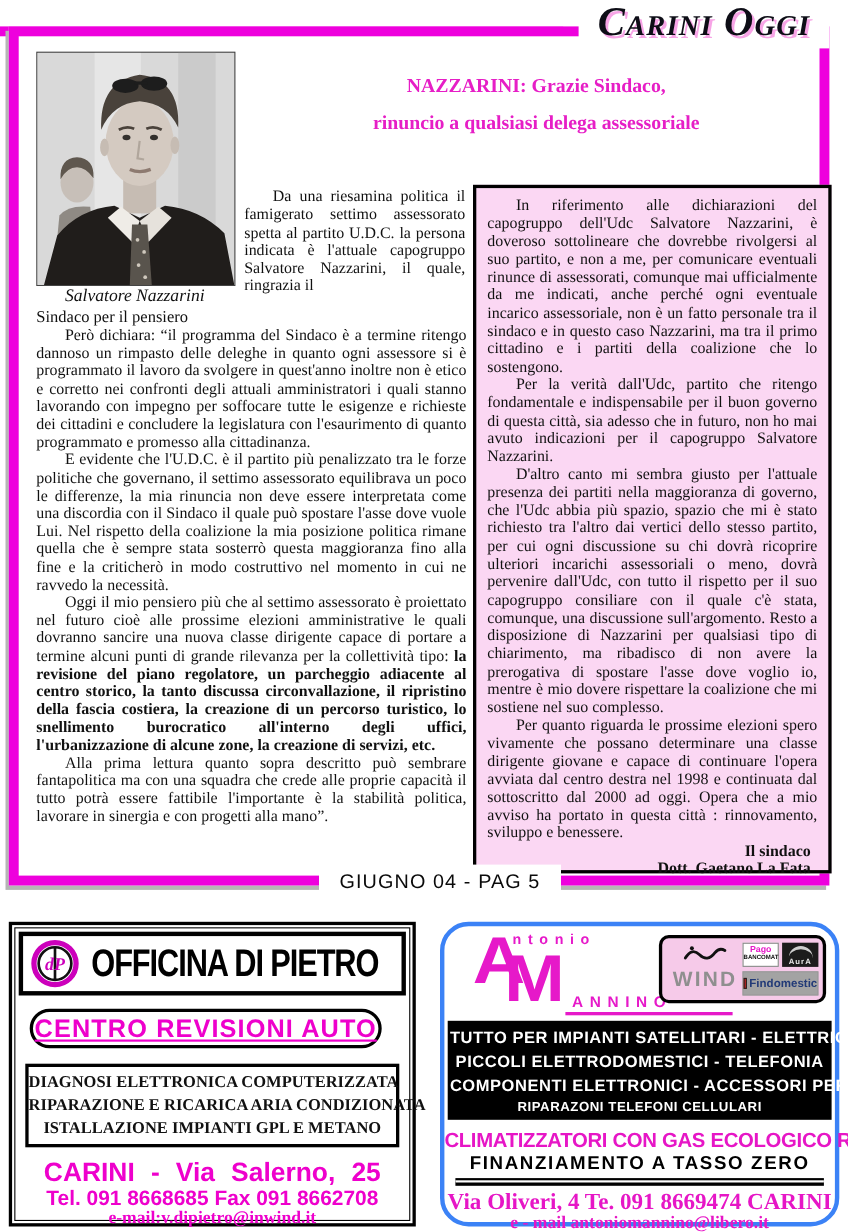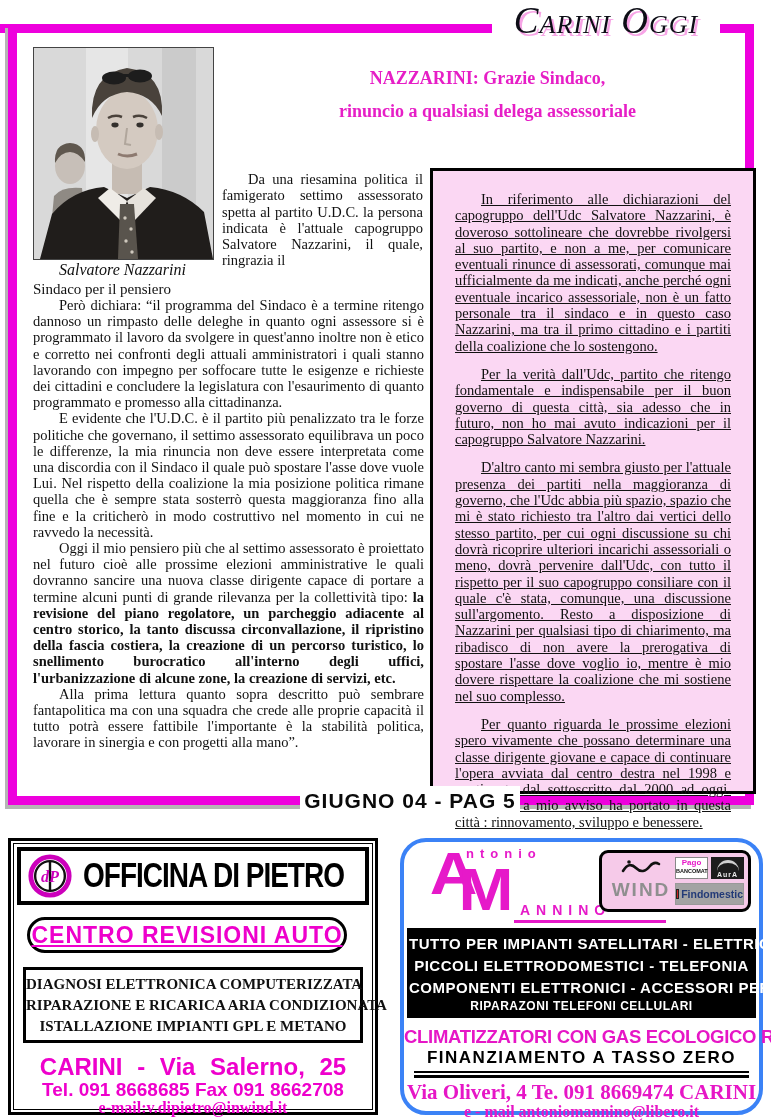--- a/index.html
+++ b/index.html
@@ -4,22 +4,22 @@
 <style>
   html,body{margin:0;padding:0;background:#ffffff;}
   .page{position:relative;width:771px;height:1120px;background:#fff;overflow:hidden;
         font-family:"Liberation Serif",serif;color:#111;}
   .abs{position:absolute;}
 
   
   .top-rule{left:0;top:24px;width:512px;height:9px;background:#ee00dd;}
   .frame{left:8px;top:24px;width:746px;height:781px;border:9px solid #ee00dd;
          box-sizing:border-box;box-shadow:-3px 4px 0 #b5b5b5;background:#fff;}
-  .masthead{left:492px;top:0;width:228px;height:44px;background:#fff;z-index:3;
-            text-align:center;font-style:italic;font-weight:normal;font-variant:small-caps;
+  .masthead{left:526px;top:0;width:228px;height:44px;background:#fff;z-index:3;
+            text-align:center;font-style:italic;font-weight:bold;font-variant:small-caps;
             font-size:37px;line-height:42px;color:#0d0d16;letter-spacing:1px;
             text-shadow:2.5px 2.5px 0 #f7a4e6;}
 
   
   .headline{left:215px;top:62px;width:545px;text-align:center;color:#e61ec6;
             font-weight:bold;font-size:18px;line-height:33px;z-index:2;}
   .photo{left:33px;top:47px;width:179px;height:211px;border:1px solid #444;background:#d9d9d9;}
   .photo svg{display:block;}
   .caption{left:25px;top:261px;width:195px;text-align:center;font-style:italic;
            font-size:16px;color:#111;}
@@ -30,27 +30,27 @@
   .lead-cont{left:33px;top:281px;width:390px;font-size:15px;line-height:16px;}
   .colbody{left:33px;top:297px;width:391px;font-size:14.5px;line-height:16.2px;
            text-align:justify;}
   .colbody p{margin:0;text-indent:26px;}
   .colbody .b{font-weight:bold;}
 
   
   .reply{left:430px;top:168px;width:326px;height:626px;border:3px solid #000;
          box-sizing:border-box;background:#fbd7f3;padding:8px 10px 6px 10px;
          font-size:14.5px;line-height:16.3px;text-align:justify;}
-  .reply p{margin:12px;text-indent:26px;text-decoration:underline;}
+  .reply p{margin:0;text-indent:26px;}
   .reply .sig{text-align:right;font-weight:bold;text-indent:0;padding-right:6px;}
 
   
-  .footer-patch{left:300px;top:786px;width:220px;height:28px;background:#fff;z-index:3;
+  .footer-patch{left:290px;top:786px;width:220px;height:28px;background:#fff;z-index:3;
                 text-align:center;font-family:"Liberation Sans",sans-serif;
-                font-weight:bold;font-size:21px;line-height:30px;letter-spacing:1px;color:#0a0a0a;}
+                font-weight:normal;font-size:18px;line-height:30px;letter-spacing:1px;color:#0a0a0a;}
 
   
   .adL{left:8px;top:838px;width:370px;height:277px;border:3px solid #000;box-sizing:border-box;background:#fff;}
   .adL-inner{position:absolute;left:2px;top:2px;right:2px;bottom:2px;border:1px solid #000;}
   .adL-name{position:absolute;left:6px;top:6px;right:6px;height:58px;border:4px solid #000;
             display:flex;align-items:center;gap:10px;padding:0 6px;box-sizing:border-box;}
   .adL-name .nm{font-family:"Liberation Sans",sans-serif;font-weight:bold;font-size:28px;
                 letter-spacing:-1px;transform:scaleY(1.25);transform-origin:left center;
                 white-space:nowrap;color:#000;}
   .capsule{position:absolute;left:16px;top:76px;width:320px;height:36px;border:3px solid #000;

